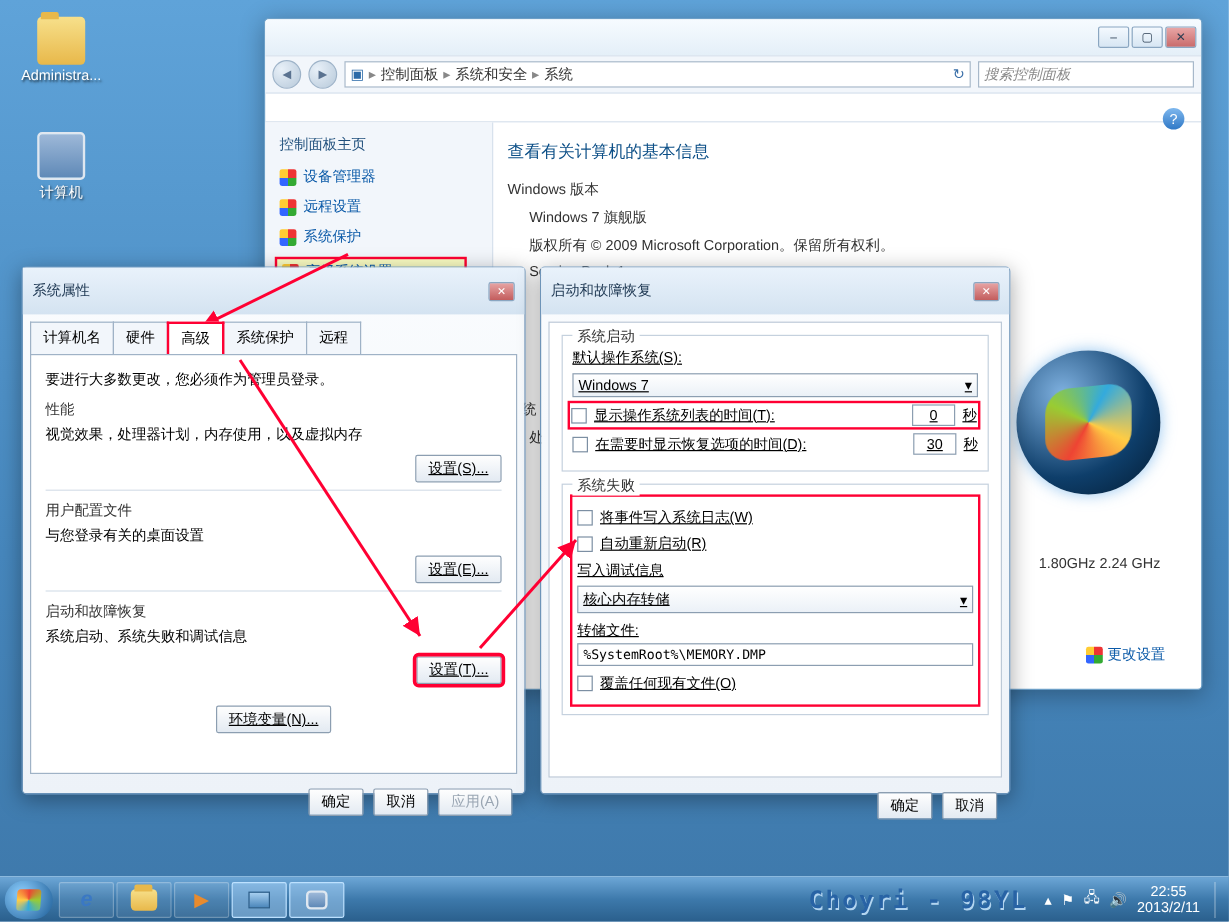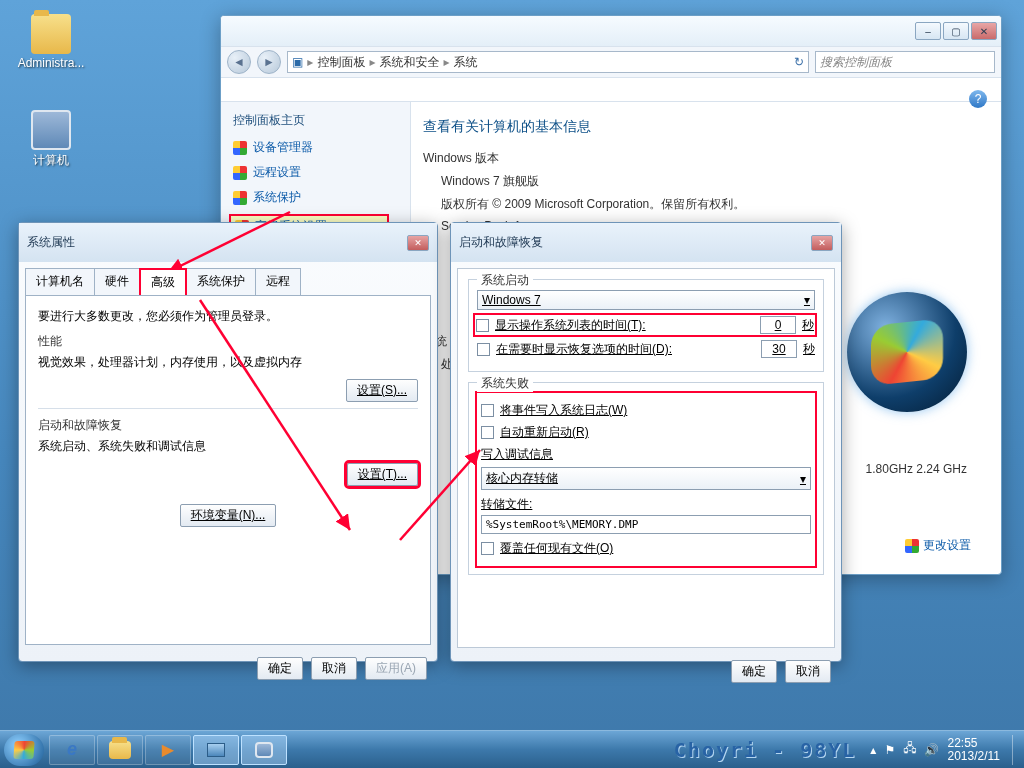--- a/index.html
+++ b/index.html
@@ -83,21 +83,21 @@
 .arrow svg { overflow:visible; }
 
 
 .taskbar { position:absolute; bottom:0; left:0; right:0; height:38px; background:linear-gradient(180deg,#6ca6d6 0%,#3d79ab 50%,#2a5f8c 100%); border-top:1px solid #8bb9de; display:flex; align-items:center; padding:0 4px; }
 .start { width:40px; height:32px; border-radius:16px; background:radial-gradient(circle at 35% 35%,#8fd0ff,#1a5a94); margin-right:4px; display:flex; align-items:center; justify-content:center; cursor:pointer; }
 .start .flag{ width:20px; height:18px; background:conic-gradient(#e43,#9c3,#3ad,#fc4,#e43); border-radius:3px; transform:skewX(-4deg); }
 .tbtn { width:46px; height:30px; margin:0 1px; background:rgba(255,255,255,.08); border:1px solid rgba(255,255,255,.25); border-radius:2px; display:flex; align-items:center; justify-content:center; cursor:pointer; }
 .tbtn.active{ background:rgba(180,220,255,.45); border-color:#bde1ff; }
 .watermark { margin-left:auto; font:bold 20px Consolas,monospace; color:#2863a5; text-shadow:1px 1px 0 #b3d5f0; letter-spacing:2px; }
 .tray { display:flex; align-items:center; gap:8px; margin-left:14px; color:#fff; font-size:11px; }
-.clock { text-align:left; line-height:13px; margin-right:4px; }
+.clock { text-align:center; line-height:13px; margin-right:4px; }
 </style>
 </head>
 <body>
 
 <div class="desktop-icon" style="left:16px;top:14px;">
   <div class="ico folder-icon"></div>
   <div>Administra...</div>
 </div>
 <div class="desktop-icon" style="left:16px;top:110px;">
   <div class="ico comp-icon"></div>
@@ -186,20 +186,27 @@
     <div class="tab">远程</div>
   </div>
   <div class="tabpane">
     <p>要进行大多数更改，您必须作为管理员登录。</p>
     <div class="grouptitle">性能</div>
     <p>视觉效果，处理器计划，内存使用，以及虚拟内存</p>
     <div class="rightbtn">
         <button class="btn">设置(S)...</button>
       </div>
 
+    <div class="group">
+      <div class="grouptitle">用户配置文件</div>
+      <p>与您登录有关的桌面设置</p>
+      <div class="rightbtn">
+          <button class="btn">设置(E)...</button>
+        </div>
+    </div>
 
     <div class="group">
       <div class="grouptitle">启动和故障恢复</div>
       <p>系统启动、系统失败和调试信息</p>
       <div class="rightbtn">
           <button class="btn hl">设置(T)...</button>
         </div>
     </div>
 
     <div class="rightbtn" style="margin-top:18px;justify-content:center;">
@@ -216,20 +223,21 @@
 <div class="dlg bootdlg">
   <div class="dlgtitle">
     <span>启动和故障恢复</span>
     <div class="wb">
         <span class="cl">✕</span>
       </div>
   </div>
   <div class="bootpane">
     <div class="fs">
       <legend>系统启动</legend>
+      <div style="margin-bottom:4px;">默认操作系统(S):</div>
       <div class="sel">
           <span>Windows 7</span>
           <span>▾</span>
         </div>
       <div class="row hl">
         <span class="ck"></span>
         <span>显示操作系统列表的时间(T):</span>
         <span style="flex:1"></span>
         <span class="nbox">0</span>
         <span>秒</span>

